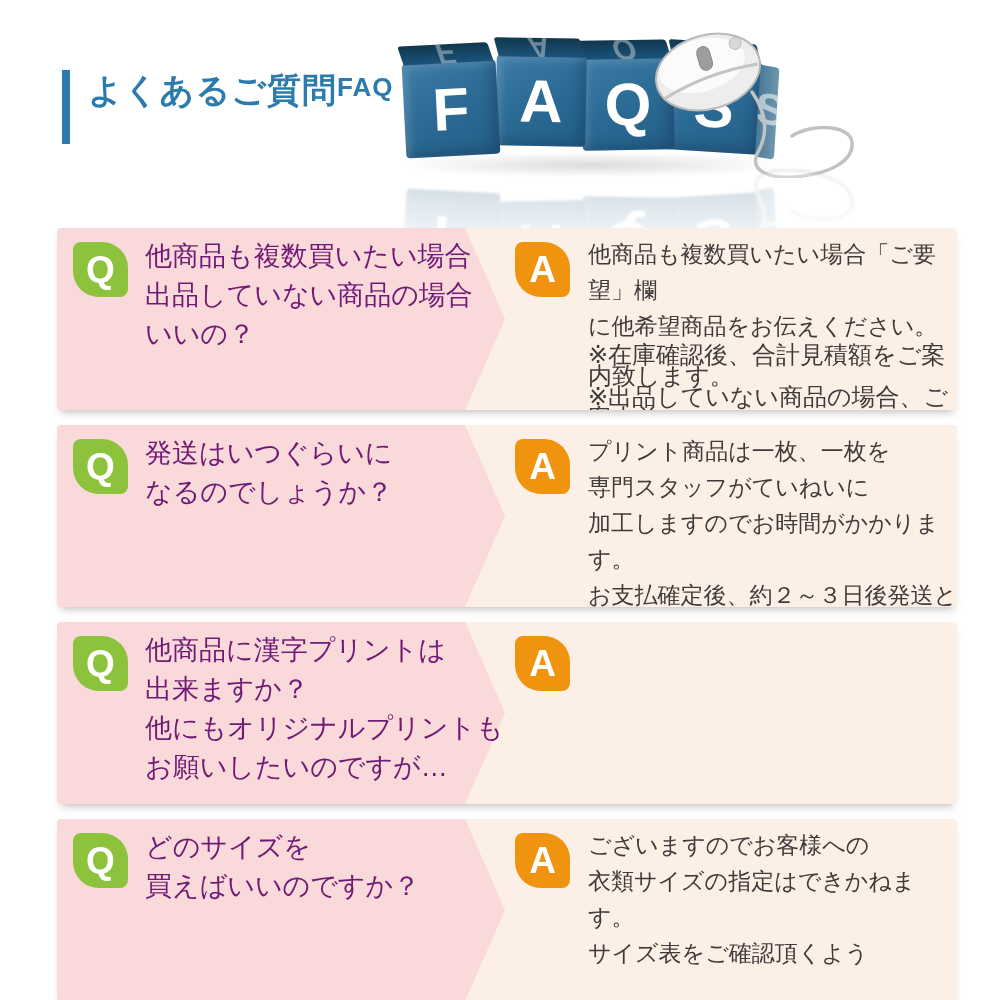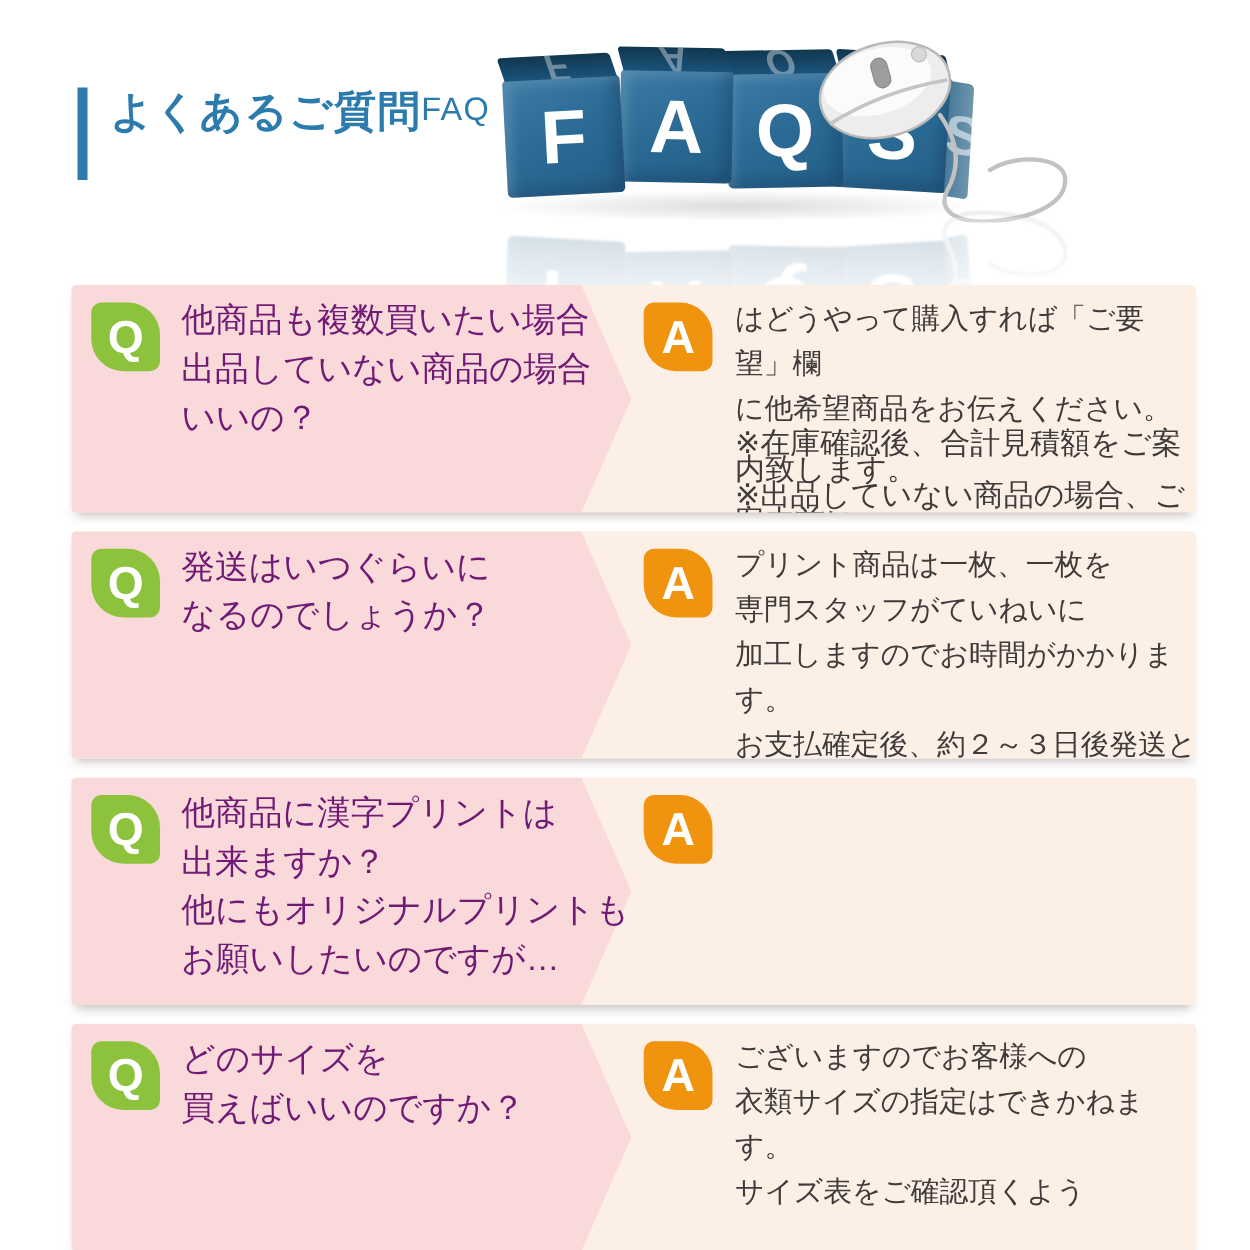--- a/index.html
+++ b/index.html
@@ -6,21 +6,21 @@
   body{
     width:1000px;height:1000px;position:relative;overflow:hidden;
     background:#ffffff;
     font-family:"Liberation Sans","DejaVu Sans",sans-serif;
   }
   
   .header{position:absolute;left:62px;top:70px;display:flex;}
   .header-bar{width:8px;height:74px;background:#2b7cac;margin-right:18px;}
   .header-titles{display:flex;flex-direction:row;}
   .header-title{font-size:34px;font-weight:bold;color:#2b7cac;line-height:1.18;letter-spacing:1px;}
-  .header-subtitle{font-size:26px;font-weight:normal;color:#2b7cac;line-height:1.1;margin-top:3px;letter-spacing:1px;}
+  .header-subtitle{font-size:26px;font-weight:bold;color:#2b7cac;line-height:1.1;margin-top:3px;letter-spacing:1px;}
   
   .hero{position:absolute;left:396px;top:28px;width:470px;height:300px;}
   .cube-shadow{position:absolute;left:0;top:124px;width:390px;height:26px;
     background:radial-gradient(ellipse at center,rgba(80,80,95,.20) 0%,rgba(80,80,95,0) 70%);}
   .cube-row{position:absolute;left:0;top:0;width:100%;height:145px;}
   .cube{position:absolute;border-radius:4px;
     background:linear-gradient(155deg,#3d7ca6 0%,#2c6c96 45%,#235e87 100%);
     box-shadow:inset -7px -5px 12px rgba(0,0,30,.18), inset 5px 4px 9px rgba(255,255,255,.16);}
   .cube-letter{position:absolute;inset:0;display:flex;align-items:center;justify-content:center;
     color:#fff;font-size:60px;font-weight:bold;}
@@ -161,21 +161,21 @@
   <section class="faq-row">
     <div class="q-band"></div>
     <div class="badge q-badge">Q</div>
     <div class="q-text">
         <div class="q-line">他商品も複数買いたい場合</div>
         <div class="q-line">出品していない商品の場合</div>
         <div class="q-line">いいの？</div>
       </div>
     <div class="badge a-badge">A</div>
     <div class="a-text">
-        <div class="a-line">はどうやって購入すれば「ご要望」欄</div>
+        <div class="a-line">他商品も複数買いたい場合「ご要望」欄</div>
         <div class="a-line">に他希望商品をお伝えください。</div>
         <div class="a-line note">※在庫確認後、合計見積額をご案内致します。</div>
         <div class="a-line note">※出品していない商品の場合、ご案内前に</div>
       </div>
   </section>
 
   <section class="faq-row">
     <div class="q-band"></div>
     <div class="badge q-badge">Q</div>
     <div class="q-text">

